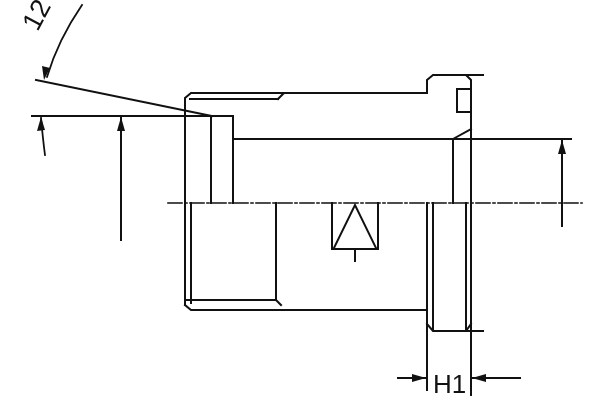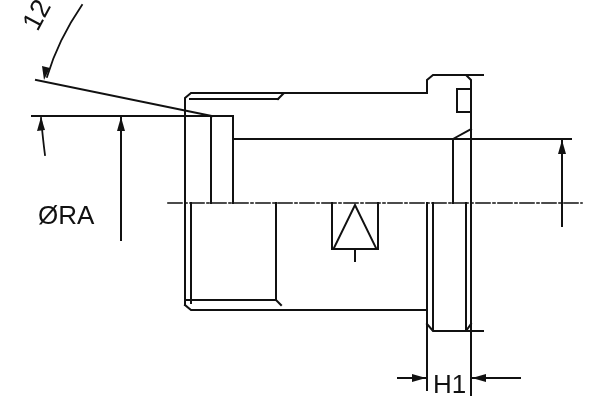--- a/index.html
+++ b/index.html
@@ -62,15 +62,14 @@
       <line x1="355" y1="250" x2="355" y2="261"></line>
 
       <line x1="398" y1="378" x2="425" y2="378"></line>
       <polygon points="426,378 412,374 412,382" fill="#111" stroke="none"></polygon>
       <line x1="473" y1="378" x2="520" y2="378"></line>
       <polygon points="472,378 486,374 486,382" fill="#111" stroke="none"></polygon>
     </g>
   </svg>
 
   <div class="lbl" id="lbl-angle">12°</div>
-  <div class="lbl" id="lbl-ra">ØRA</div>
   <div class="lbl" id="lbl-h1">H1</div>
 </div>
 
 </body></html>

